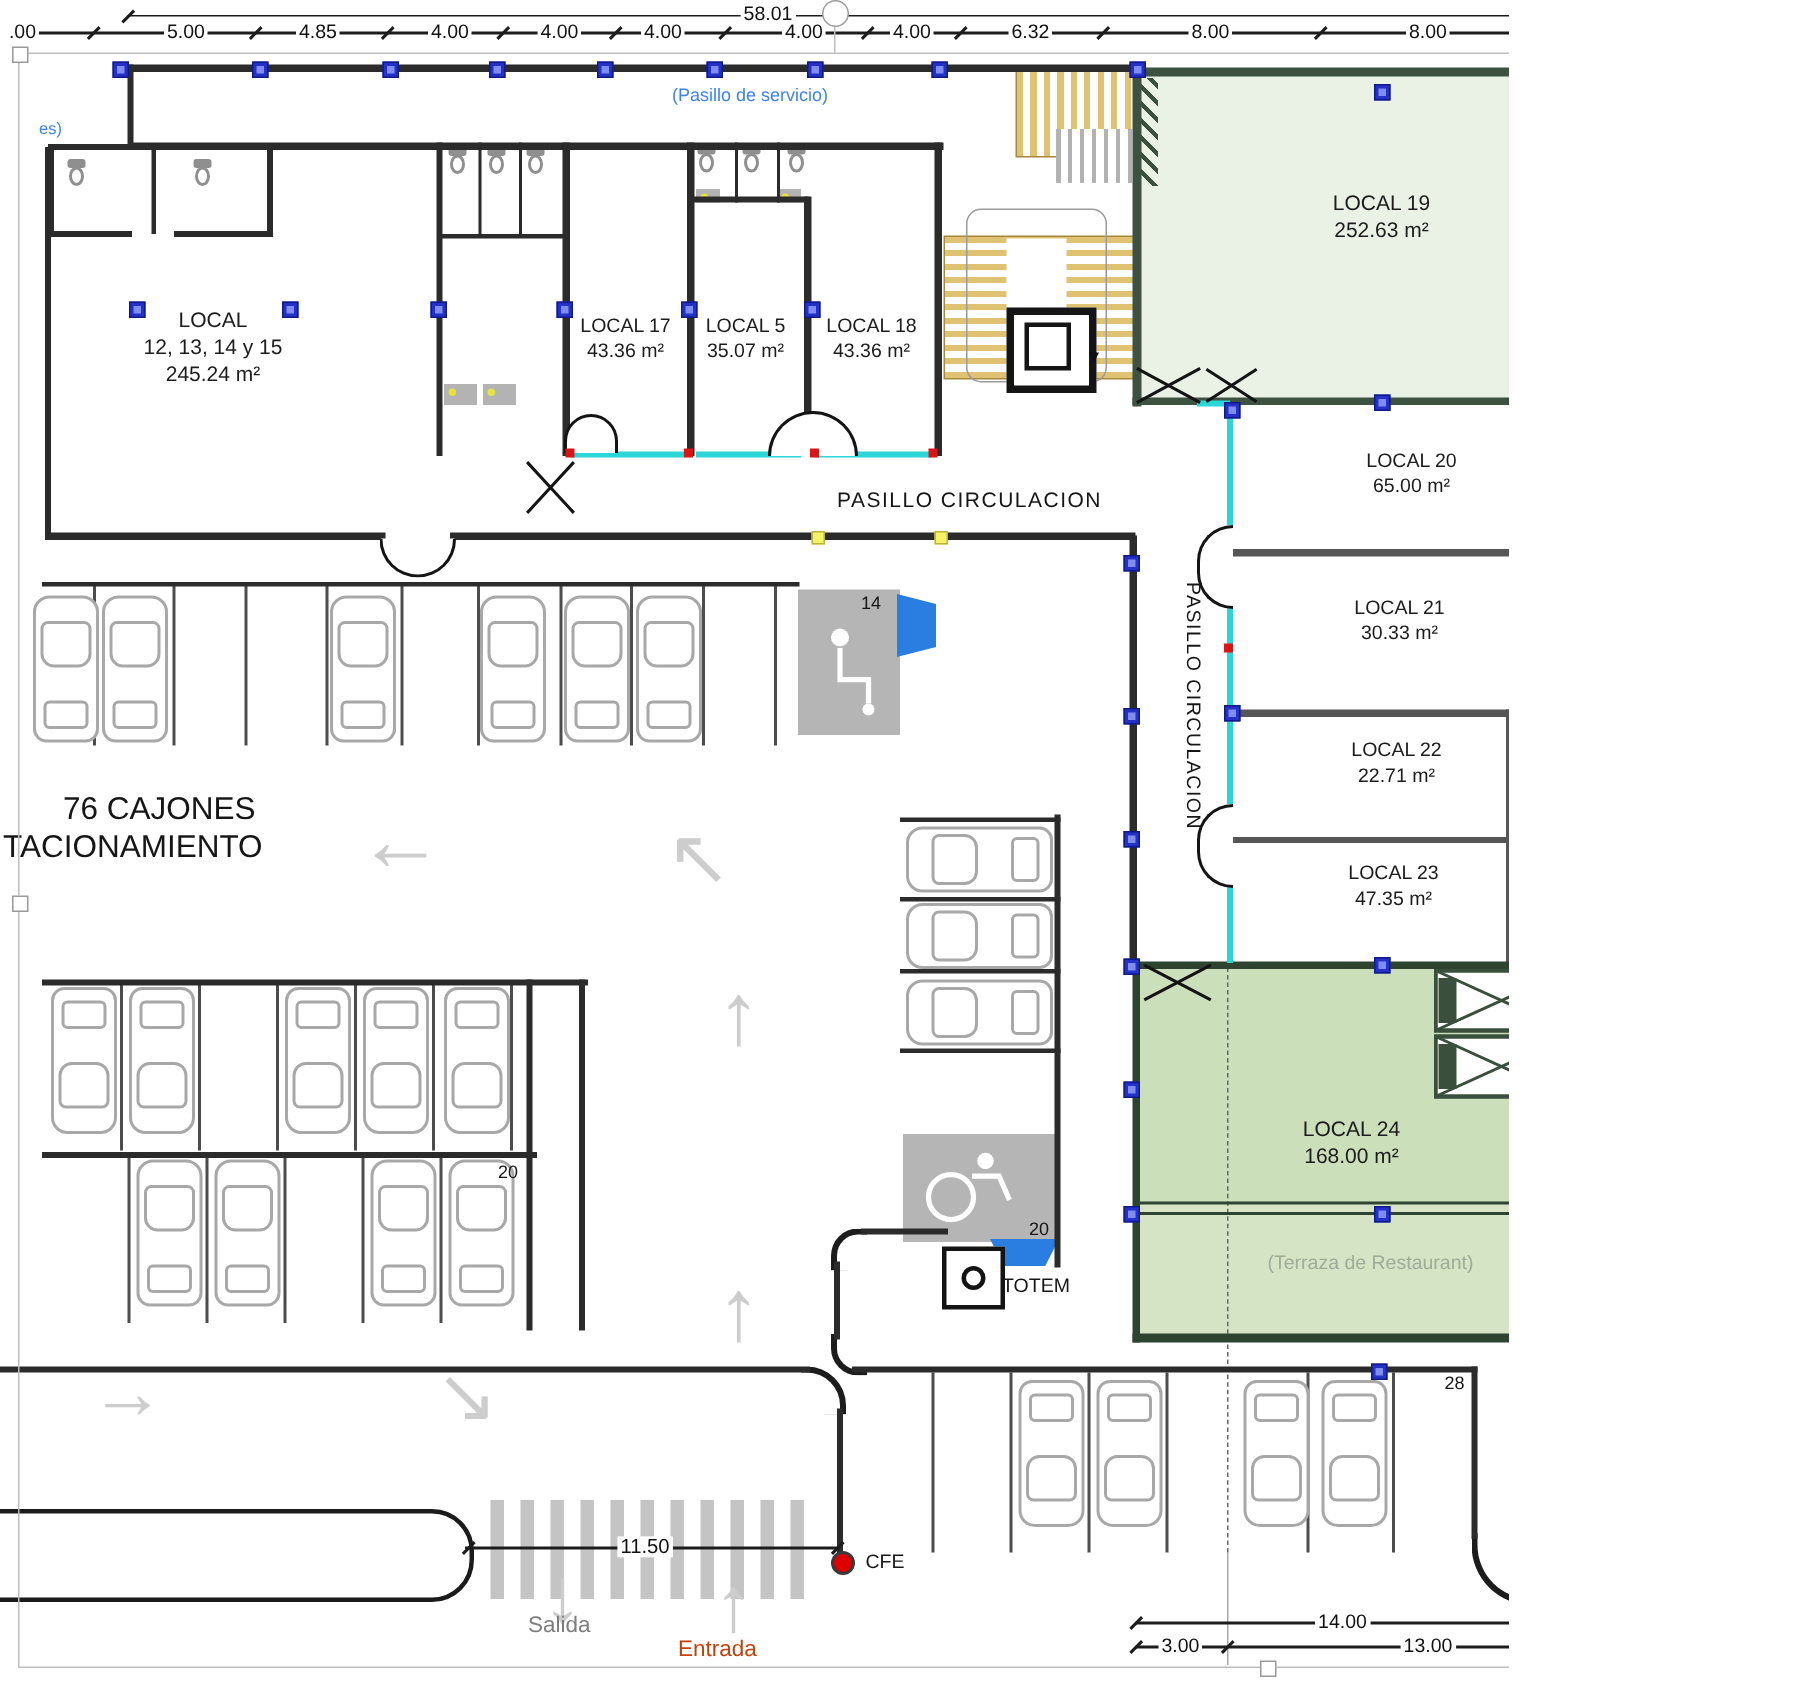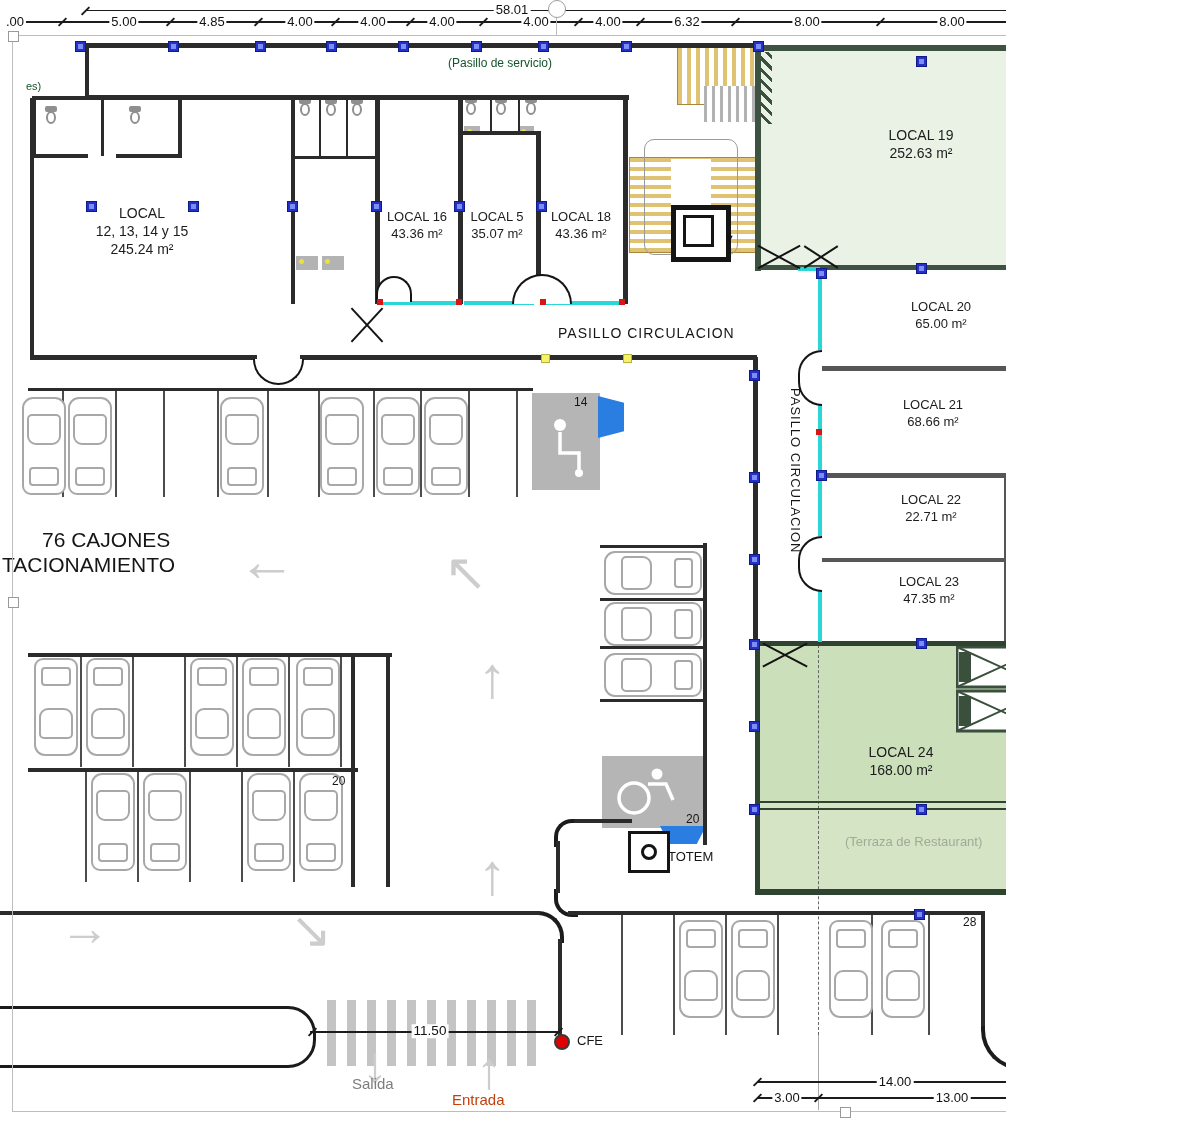--- a/index.html
+++ b/index.html
@@ -8,21 +8,21 @@
   .abs{position:absolute}
   .wall{position:absolute}
   .dim{position:absolute;background:#fff;font-size:13px;line-height:1;color:#111;padding:0 2px;
        transform:translate(-50%,-50%);white-space:nowrap;z-index:30}
   .dimv{position:absolute;background:#fff;font-size:13px;line-height:1;color:#111;padding:2px 0;
         writing-mode:vertical-rl;transform:translate(-50%,-50%);white-space:nowrap;z-index:30}
   .dline{position:absolute;background:#1c1c1c;z-index:20}
   .tick{position:absolute;width:11px;height:2px;background:#1c1c1c;z-index:25}
   .roomlbl{position:absolute;text-align:center;transform:translateX(-50%);font-size:13px;
            line-height:17px;color:#1c1c1c;white-space:nowrap;z-index:15}
-  .graytxt{position:absolute;color:#14532d;font-size:12px;white-space:nowrap;z-index:6}
+  .graytxt{position:absolute;color:#3b82f6;font-size:12px;white-space:nowrap;z-index:6}
   .vt{writing-mode:vertical-rl}
   .car{position:absolute;border:2px solid #a8a8a8;background:#fff;z-index:4}
   .car.v{width:40px;height:94px;border-radius:11px 11px 9px 9px}
   .car.v::before{content:"";position:absolute;left:3px;right:3px;top:15px;height:27px;
                  border:2px solid #a8a8a8;border-radius:5px 5px 9px 9px}
   .car.v::after{content:"";position:absolute;left:5px;right:5px;bottom:7px;height:15px;
                 border:2px solid #a8a8a8;border-radius:4px}
   .car.h{width:94px;height:40px;border-radius:11px 9px 9px 11px}
   .car.h::before{content:"";position:absolute;top:3px;bottom:3px;left:15px;width:27px;
                  border:2px solid #a8a8a8;border-radius:5px 9px 9px 5px}
@@ -452,42 +452,42 @@
     <div class="tick" style="left:1102px;top:1081px;transform:rotate(-45deg)"></div>
     <div class="tick" style="left:752px;top:1097px;transform:rotate(-45deg)"></div>
     <div class="tick" style="left:813px;top:1097px;transform:rotate(-45deg)"></div>
     <div class="tick" style="left:1084px;top:1097px;transform:rotate(-45deg)"></div>
     <div class="roomlbl" style="left:142px;top:204px;font-size:14px;line-height:18px;">
       <div>LOCAL</div>
       <div>12, 13, 14 y 15</div>
       <div>245.24 m²</div>
     </div>
     <div class="roomlbl" style="left:417px;top:208px;">
-      <div>LOCAL 16</div>
+      <div>LOCAL 17</div>
       <div>43.36 m²</div>
     </div>
     <div class="roomlbl" style="left:497px;top:208px;">
       <div>LOCAL 5</div>
       <div>35.07 m²</div>
     </div>
     <div class="roomlbl" style="left:581px;top:208px;">
       <div>LOCAL 18</div>
       <div>43.36 m²</div>
     </div>
     <div class="roomlbl" style="left:921px;top:126px;font-size:14px;line-height:18px;">
       <div>LOCAL 19</div>
       <div>252.63 m²</div>
     </div>
     <div class="roomlbl" style="left:941px;top:298px;">
       <div>LOCAL 20</div>
       <div>65.00 m²</div>
     </div>
     <div class="roomlbl" style="left:933px;top:396px;">
       <div>LOCAL 21</div>
-      <div>68.66 m²</div>
+      <div>30.33 m²</div>
     </div>
     <div class="roomlbl" style="left:931px;top:491px;">
       <div>LOCAL 22</div>
       <div>22.71 m²</div>
     </div>
     <div class="roomlbl" style="left:929px;top:573px;">
       <div>LOCAL 23</div>
       <div>47.35 m²</div>
     </div>
     <div class="roomlbl" style="left:901px;top:743px;font-size:14px;line-height:18px;">

